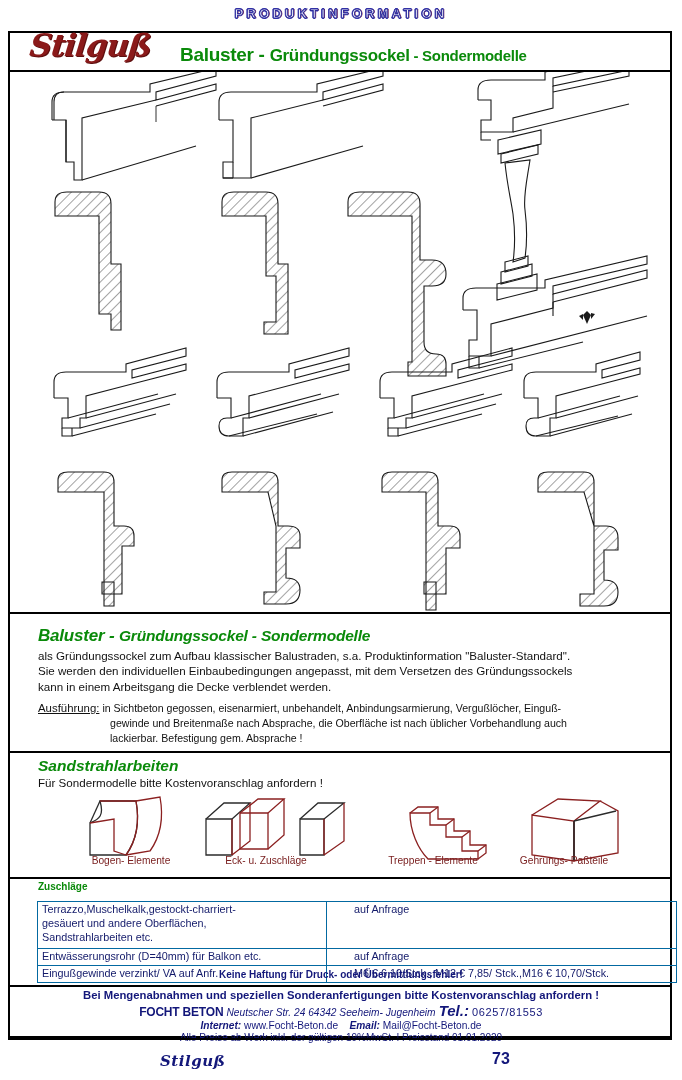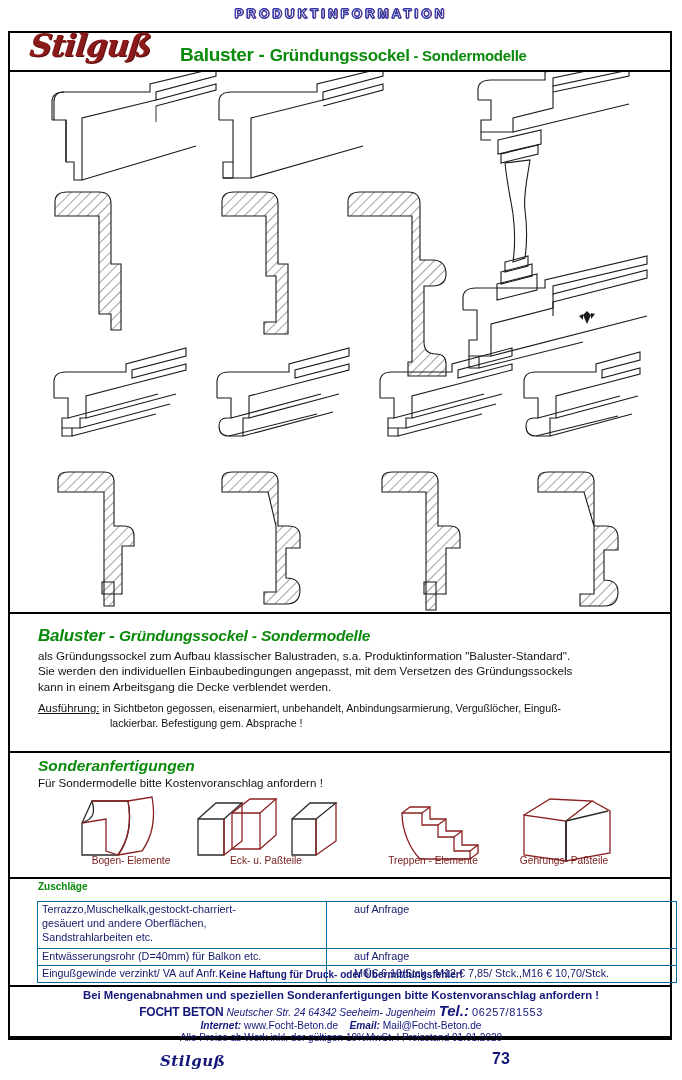--- a/index.html
+++ b/index.html
@@ -174,20 +174,21 @@
     margin: 1px 0 0 28px;
     font-size: 11.6px;
     color: #111111;
   }
   .sonder-figs {
     position: absolute;
     left: 0;
     top: 40px;
     width: 660px;
     height: 84px;
+    padding-left: 8px;
   }
   .sonder-label {
     position: absolute;
     font-size: 10.2px;
     color: #7a2020;
     white-space: nowrap;
     text-align: center;
   }
 
   
@@ -432,28 +433,29 @@
 
   <div class="desc">
     <div class="desc-head"><span>Baluster - </span><span class="h2">Gründungssockel - Sondermodelle</span></div>
     <div class="desc-body">
       <div>als Gründungssockel zum Aufbau klassischer Balustraden, s.a. Produktinformation "Baluster-Standard".</div>
       <div>Sie werden den individuellen Einbaubedingungen angepasst, mit dem Versetzen des Gründungssockels</div>
       <div>kann in einem Arbeitsgang die Decke verblendet werden.</div>
     </div>
     <div class="ausf">
       <span class="ausf-label">Ausführung:</span><span> in Sichtbeton gegossen, eisenarmiert, unbehandelt, Anbindungsarmierung, Vergußlöcher, Einguß-</span>
+      <span class="ausf-indent">gewinde und Breitenmaße nach Absprache, die Oberfläche ist nach üblicher Vorbehandlung auch</span>
       <span class="ausf-indent">lackierbar. Befestigung gem. Absprache !</span>
     </div>
   </div>
 
   <div class="rule rule-sonder"></div>
 
   <div class="sonder">
-    <div class="sonder-head">Sonderanfertigungen</div>
+    <div class="sonder-head">Sandstrahlarbeiten</div>
     <div class="sonder-sub">Für Sondermodelle bitte Kostenvoranschlag anfordern !</div>
 
     <div class="sonder-figs">
       <svg width="660" height="70" viewBox="0 0 660 70" xmlns="http://www.w3.org/2000/svg">
         <g fill="none" stroke-width="1.3">
 
           <g>
             <path d="M72,30 L72,62 L108,62 C118,48 122,30 118,8 L82,8 C86,22 82,26 72,30 Z" stroke="#2b2b2b"></path>
             <path d="M72,30 L82,8" stroke="#2b2b2b"></path>
             <path d="M82,8 L118,8 C122,30 118,48 108,62" stroke="#8b2020"></path>
@@ -485,21 +487,21 @@
             <path d="M514,22 L514,62 L556,68 L556,28 Z" stroke="#8b2020"></path>
             <path d="M514,22 L540,6 L582,8 L556,28" stroke="#8b2020"></path>
             <path d="M556,28 L556,68 L600,60 L600,18 L582,8" stroke="#8b2020"></path>
             <path d="M556,28 L598,18" stroke="#2b2b2b"></path>
             <path d="M556,68 L556,28" stroke="#2b2b2b" stroke-width="1.6"></path>
           </g>
         </g>
       </svg>
 
       <div class="sonder-label" style="left:66px;  top:62px; width:110px;">Bogen- Elemente</div>
-      <div class="sonder-label" style="left:192px; top:62px; width:128px;">Eck- u. Paßteile</div>
+      <div class="sonder-label" style="left:192px; top:62px; width:128px;">Eck- u. Zuschläge</div>
       <div class="sonder-label" style="left:358px; top:62px; width:130px;">Treppen - Elemente</div>
       <div class="sonder-label" style="left:489px; top:62px; width:130px;">Gehrungs- Paßteile</div>
     </div>
   </div>
 
   <div class="rule rule-zuschl"></div>
 
   <div class="zuschl">
     <div class="zuschl-head">Zuschläge</div>
     <table class="ztab">

